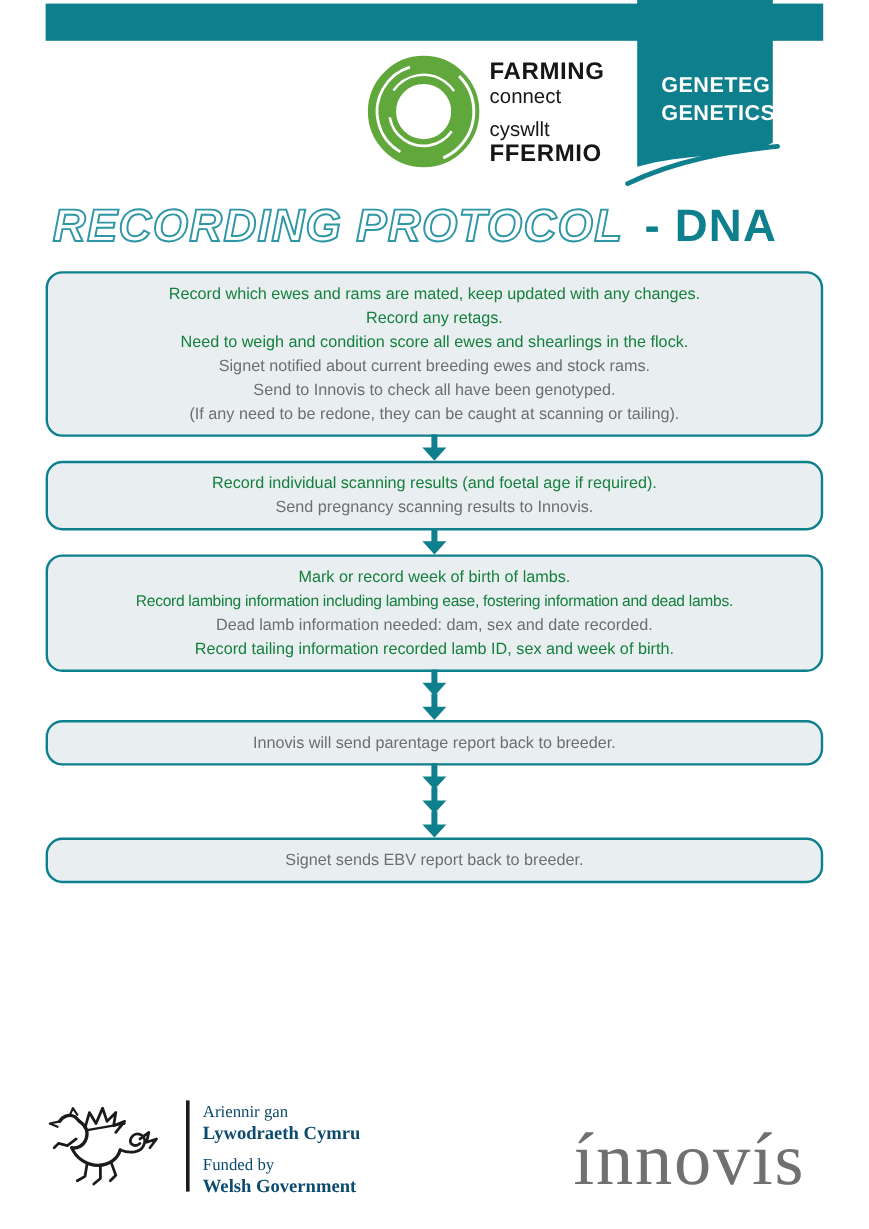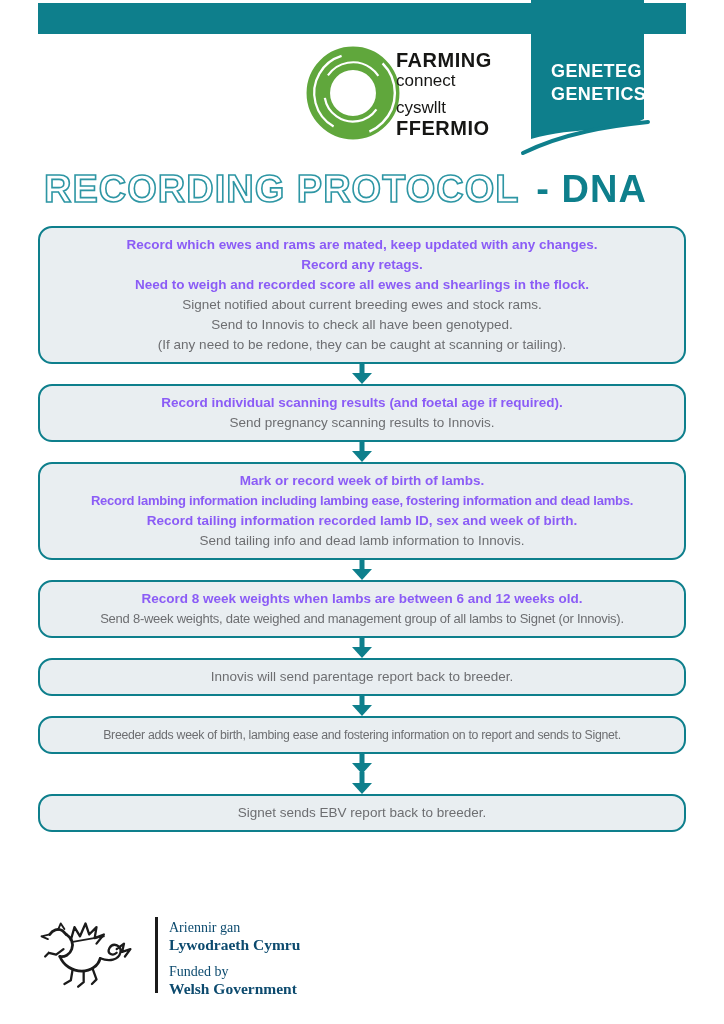--- a/index.html
+++ b/index.html
@@ -6,37 +6,37 @@
   html,body { width:724px; height:1024px; background:#ffffff; font-family:"Liberation Sans","DejaVu Sans",sans-serif; }
   .page { position:relative; width:724px; height:1024px; overflow:hidden; background:#fff; }
 
   
   .topbar { position:absolute; left:38px; top:3px; width:648px; height:31px; background:#0e7f8c; }
   .ribbon-svg { position:absolute; left:520px; top:0; width:136px; height:168px; }
   .ribbon-text { position:absolute; left:551px; top:60px; color:#ffffff; font-weight:bold; font-size:18px; letter-spacing:.4px; line-height:23px; }
 
   
   .fc-logo { position:absolute; left:304px; top:44px; width:98px; height:98px; }
-  .fc-text { position:absolute; left:396px; top:50px; color:#161614; }
+  .fc-text { position:absolute; left:408px; top:50px; color:#161614; }
   .fc-text .big { font-size:20px; font-weight:bold; letter-spacing:.5px; line-height:21px; }
   .fc-text .small { font-size:17px; line-height:20px; }
   .fc-text .gap { height:7px; }
 
   
   .title { position:absolute; left:44px; top:168px; font-size:38px; font-weight:bold; letter-spacing:1px; white-space:nowrap; }
-  .title .outline { color:#ffffff; -webkit-text-stroke:1.6px #2e96a4; text-shadow:0 0 1px #bfe3e8; }
+  .title .outline { color:#ffffff; -webkit-text-stroke:1.6px #2e96a4; text-shadow:0 0 1px #bfe3e8;font-style:italic; }
   .title .solid { color:#0e7f8c; margin-left:6px; }
 
   
   .flow { position:absolute; left:38px; top:226px; width:648px; }
   .pbox { background:#e9eef1; border:2px solid #0e7f8c; border-radius:14px; padding:7px 10px; text-align:center; }
   .line { line-height:20px; font-size:13.5px; white-space:nowrap; }
   .line.tight  { font-size:13px;   letter-spacing:-.25px; }
   .line.xtight { font-size:12.3px; letter-spacing:-.3px; }
-  .seg-bold  { color:#8b5cf6; font-weight:bold; }
+  .seg-bold  { color:#15803d; font-weight:normal; }
   .seg-plain { color:#6d6e71; font-weight:normal; }
   .arrow { position:relative; height:20px; }
   .arrow::before { content:""; position:absolute; left:50%; top:-2px; transform:translateX(-50%); width:5px; height:12px; background:#0e7f8c; }
   .arrow::after  { content:""; position:absolute; left:50%; top:9px;  transform:translateX(-50%); width:0; height:0; border-left:10px solid transparent; border-right:10px solid transparent; border-top:11px solid #0e7f8c; }
 
   
   .dragon-svg { position:absolute; left:36px; top:912px; width:110px; height:88px; }
   .funder-divider { position:absolute; left:155px; top:917px; width:3px; height:76px; background:#1b1b1b; }
   .funder { position:absolute; left:169px; top:919px; color:#0c4a6e;font-family:Liberation Serif, serif; }
   .funder .f-reg  { font-size:14px; line-height:17px; }
@@ -77,50 +77,43 @@
 
   <h1 class="title">
     <span class="outline">RECORDING PROTOCOL</span>
     <span class="solid">- DNA</span>
   </h1>
 
   <div class="flow">
       <div class="pbox">
         <div class="line"><span class="seg-bold">Record which ewes and rams are mated, keep updated with any changes.</span></div>
         <div class="line"><span class="seg-bold">Record any retags.</span></div>
-        <div class="line"><span class="seg-bold">Need to weigh and recorded score all ewes and shearlings in the flock.</span></div>
+        <div class="line"><span class="seg-bold">Need to weigh and condition score all ewes and shearlings in the flock.</span></div>
         <div class="line"><span class="seg-plain">Signet notified about current breeding ewes and stock rams.</span></div>
         <div class="line"><span class="seg-plain">Send to Innovis to check all have been genotyped.</span></div>
         <div class="line"><span class="seg-plain">(If any need to be redone, they can be caught at scanning or tailing).</span></div>
       </div>
       <div class="arrow"></div>
       <div class="pbox">
         <div class="line"><span class="seg-bold">Record individual scanning results (and foetal age if required).</span></div>
         <div class="line"><span class="seg-plain">Send pregnancy scanning results to Innovis.</span></div>
       </div>
       <div class="arrow"></div>
       <div class="pbox">
         <div class="line"><span class="seg-bold">Mark or record week of birth of lambs.</span></div>
         <div class="line tight"><span class="seg-bold">Record lambing information including lambing ease, fostering information and dead lambs.</span></div>
+        <div class="line"><span class="seg-plain">Dead lamb information needed: dam, sex and date recorded.</span></div>
         <div class="line"><span class="seg-bold">Record tailing information recorded lamb ID, sex and week of birth.</span></div>
-        <div class="line"><span class="seg-plain">Send tailing info and dead lamb information to Innovis.</span></div>
       </div>
       <div class="arrow"></div>
-      <div class="pbox">
-        <div class="line"><span class="seg-bold">Record 8 week weights when lambs are between 6 and 12 weeks old.</span></div>
-        <div class="line tight"><span class="seg-plain">Send 8-week weights, date weighed and management group of all lambs to Signet (or Innovis).</span></div>
-      </div>
       <div class="arrow"></div>
       <div class="pbox">
         <div class="line"><span class="seg-plain">Innovis will send parentage report back to breeder.</span></div>
       </div>
       <div class="arrow"></div>
-      <div class="pbox">
-        <div class="line xtight"><span class="seg-plain">Breeder adds week of birth, lambing ease and fostering information on to report and sends to Signet.</span></div>
-      </div>
       <div class="arrow"></div>
       <div class="arrow"></div>
       <div class="pbox">
         <div class="line"><span class="seg-plain">Signet sends EBV report back to breeder.</span></div>
       </div>
     </div>
 
   <svg class="dragon-svg" viewBox="0 0 120 95" aria-hidden="true">
     <g fill="none" stroke="#1b1b1b" stroke-width="3" stroke-linecap="round" stroke-linejoin="round">
       <path d="M6,26 l9,-2 M6,26 l7,3" stroke-width="2"></path>
@@ -136,14 +129,15 @@
     </g>
   </svg>
   <div class="funder-divider"></div>
   <div class="funder">
     <div class="f-reg">Ariennir gan</div>
     <div class="f-bold">Lywodraeth Cymru</div>
     <div class="f-gap"></div>
     <div class="f-reg">Funded by</div>
     <div class="f-bold">Welsh Government</div>
   </div>
+  <div class="innovis">ínnovís</div>
 
 </div>
 
 </body></html>

